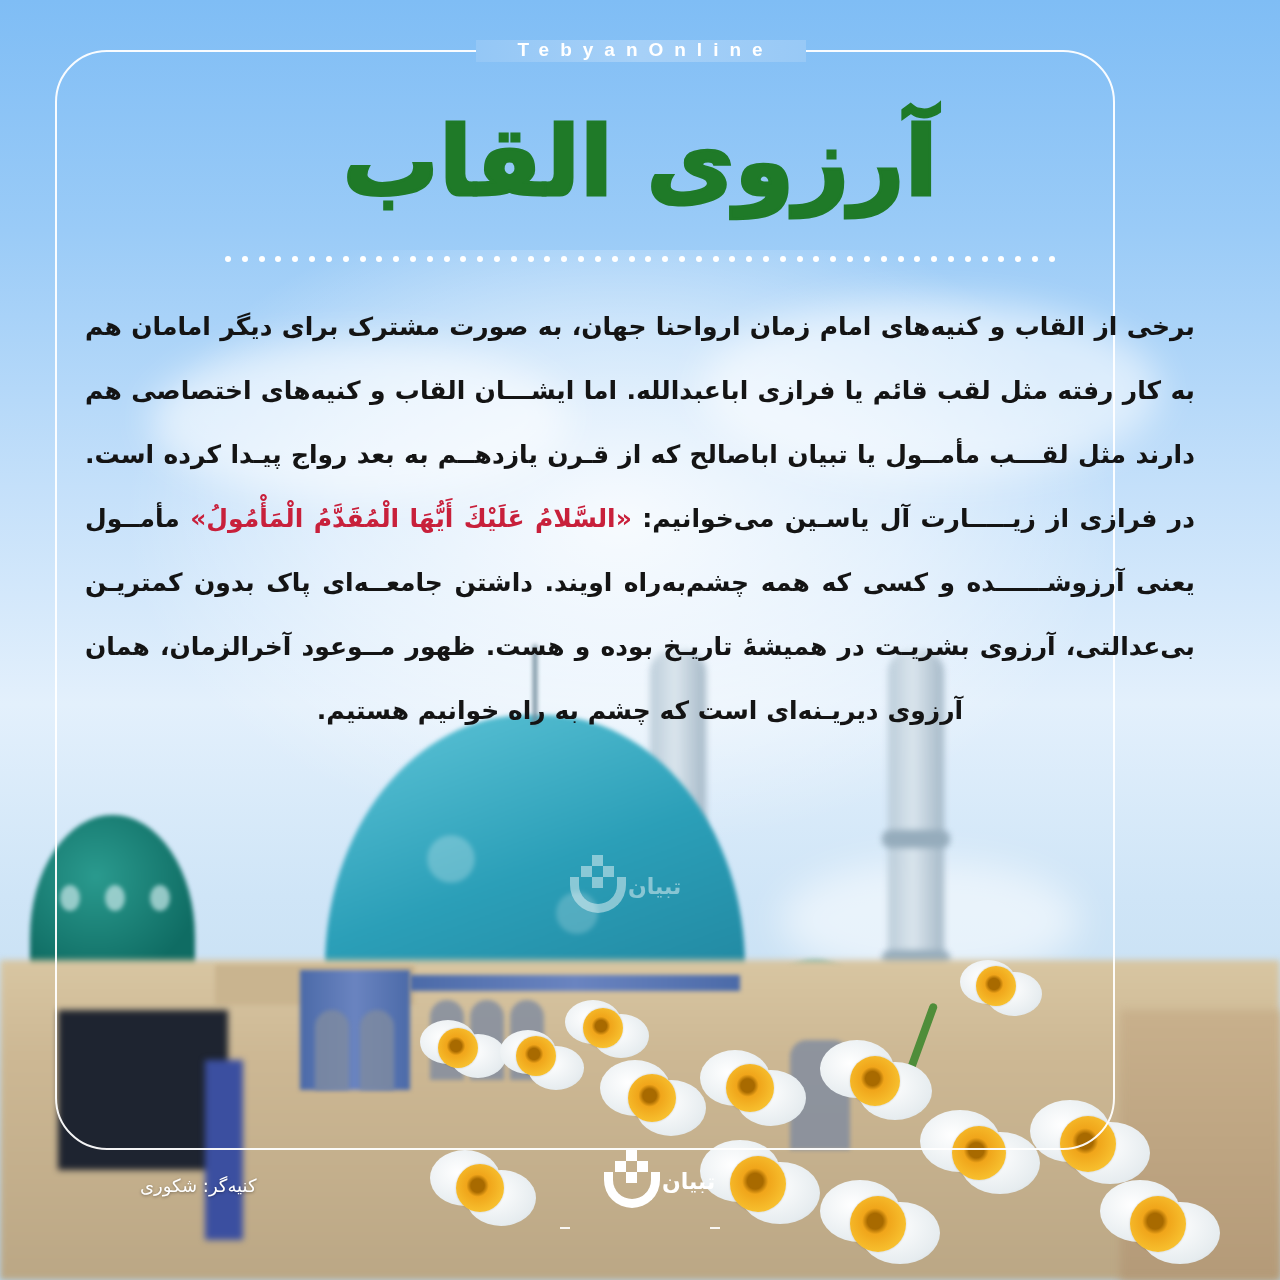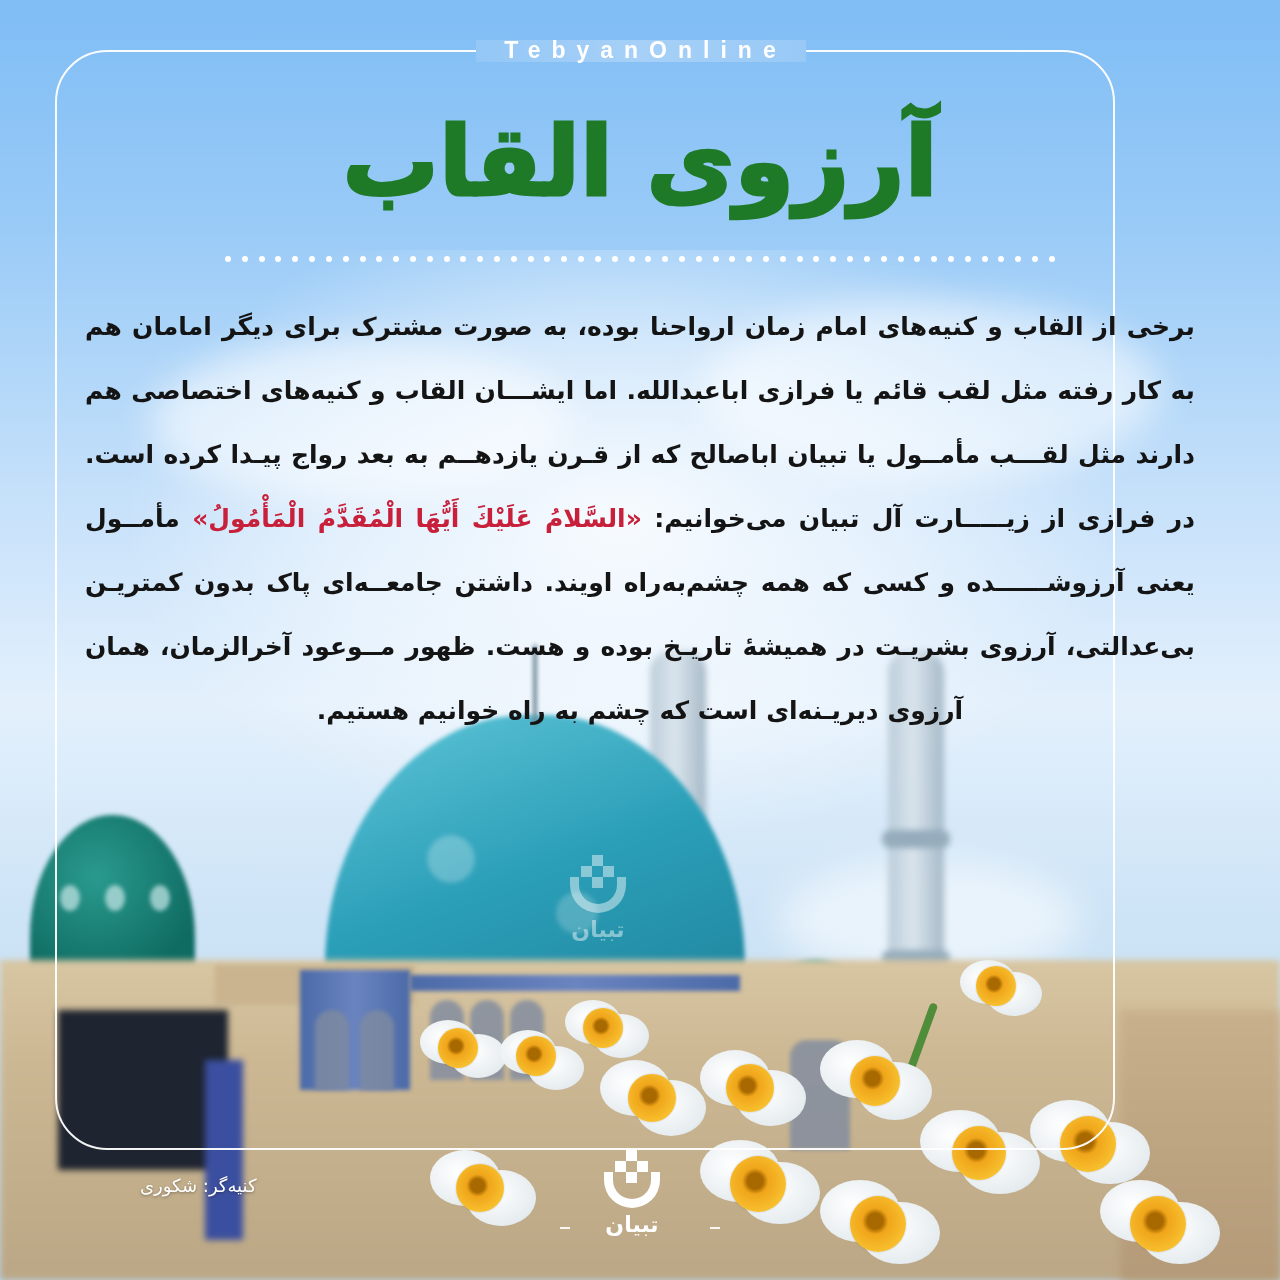--- a/index.html
+++ b/index.html
@@ -76,21 +76,21 @@
       position: absolute; left: 470px; top: 32px; width: 340px; height: 36px;
       display: flex; align-items: center; justify-content: center;
       background: transparent;
     }
     .brand-mask {
       position: absolute; left: 476px; top: 40px; width: 330px; height: 22px;
       background: linear-gradient(90deg, #94c7f6, #a6d0f7 50%, #98c9f6);
     }
     .brand-text {
       position: relative; color: #ffffff; font-family: "Liberation Sans", sans-serif;
-      font-weight: 700; font-size: 23px; letter-spacing: 11px; padding-left: 11px;
+      font-weight: 700; font-size: 19px; letter-spacing: 11px; padding-left: 11px;
     }
 
     
     .title {
       position: absolute; left: 0; right: 0; top: 110px; text-align: center;
       direction: rtl;
       font-family: "DejaVu Sans", sans-serif; font-weight: 900;
       font-size: 96px; color: #1f7a28; line-height: 1.1;
       letter-spacing: 1px;
       -webkit-text-stroke: 3px #1f7a28;
@@ -109,21 +109,21 @@
     }
     .body-text .quote { color: #c8203b; }
 
     .researcher {
       position: absolute; left: 140px; top: 1175px; direction: rtl;
       font-family: "DejaVu Sans", sans-serif; font-size: 18px; color: #ffffff;
       text-shadow: 0 1px 3px rgba(0,0,0,0.35);
     }
 
     
-    .logo { position: absolute; display: flex; flex-direction: column; align-items: center; }
+    .logo { position: absolute; display: flex; flex-direction: row; align-items: center; }
     .logo-mark { position: relative; width: 60px; height: 60px; }
     .logo-bowl {
       position: absolute; left: 2px; top: 22px; width: 56px; height: 36px;
       border: 9px solid #ffffff; border-top: none; border-radius: 0 0 30px 30px;
     }
     .logo-sq { position: absolute; width: 11px; height: 11px; background: #ffffff; }
     .logo-word {
       margin-top: 4px; direction: rtl; font-family: "DejaVu Sans", sans-serif; font-weight: 700;
       font-size: 22px; color: #ffffff; line-height: 1;
     }
@@ -295,24 +295,24 @@
     <span></span>
     <span></span>
     <span></span>
     <span></span>
     <span></span>
     <span></span>
     <span></span>
 </div>
 
 <div class="body-text">
-  <span>برخی از القاب و کنیه‌های امام زمان ارواحنا بوده، به صورت مشترک برای دیگر امامان هم</span>
+  <span>برخی از القاب و کنیه‌های امام زمان ارواحنا جهان، به صورت مشترک برای دیگر امامان هم</span>
   <span>به کار رفته مثل لقب قائم یا فرازی اباعبدالله. اما ایشـــان القاب و کنیه‌های اختصاصی هم</span>
   <span>دارند مثل لقـــب مأمــول یا تبیان اباصالح که از قـرن یازدهــم به بعد رواج پیـدا کرده است.</span>
-  <span>در فرازی از زیـــــارت آل تبیان می‌خوانیم:</span>
+  <span>در فرازی از زیـــــارت آل یاسـین می‌خوانیم:</span>
   <span class="quote">«السَّلامُ عَلَیْكَ أَیُّهَا الْمُقَدَّمُ الْمَأْمُولُ»</span>
   <span>مأمــول</span>
   <span>یعنی آرزوشــــــده و کسی که همه چشم‌به‌راه اویند. داشتن جامعــه‌ای پاک بدون کمتریـن</span>
   <span>بی‌عدالتی، آرزوی بشریـت در همیشۀ تاریـخ بوده و هست. ظهور مــوعود آخرالزمان، همان</span>
   <span>آرزوی دیریـنه‌ای است که چشم به راه خوانیم هستیم.</span>
 </div>
 
 <div class="logo logo-water">
   <div class="logo-mark">
     <div class="logo-sq" style="left:24px;top:0;"></div>

